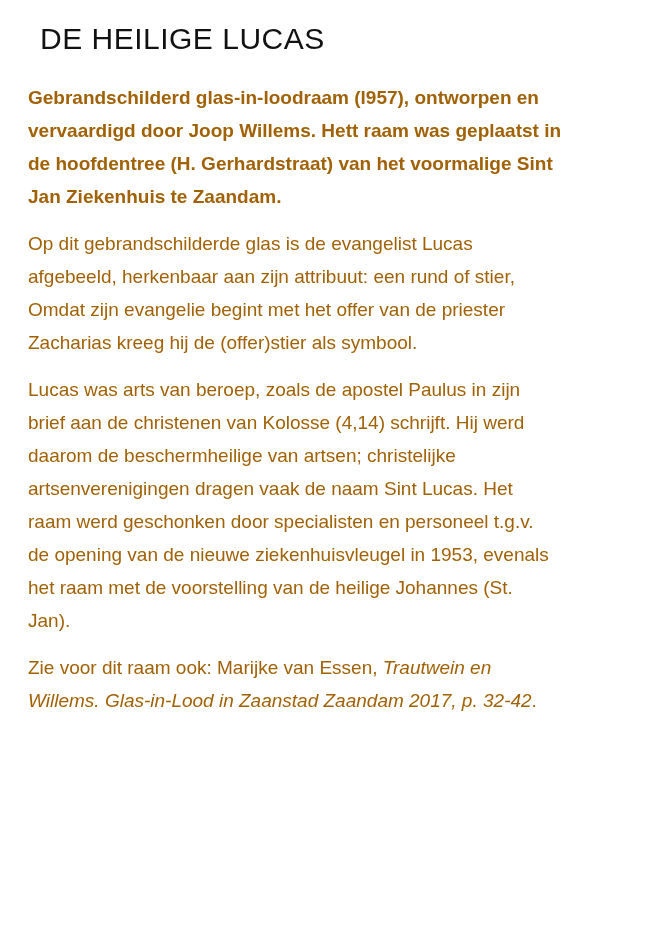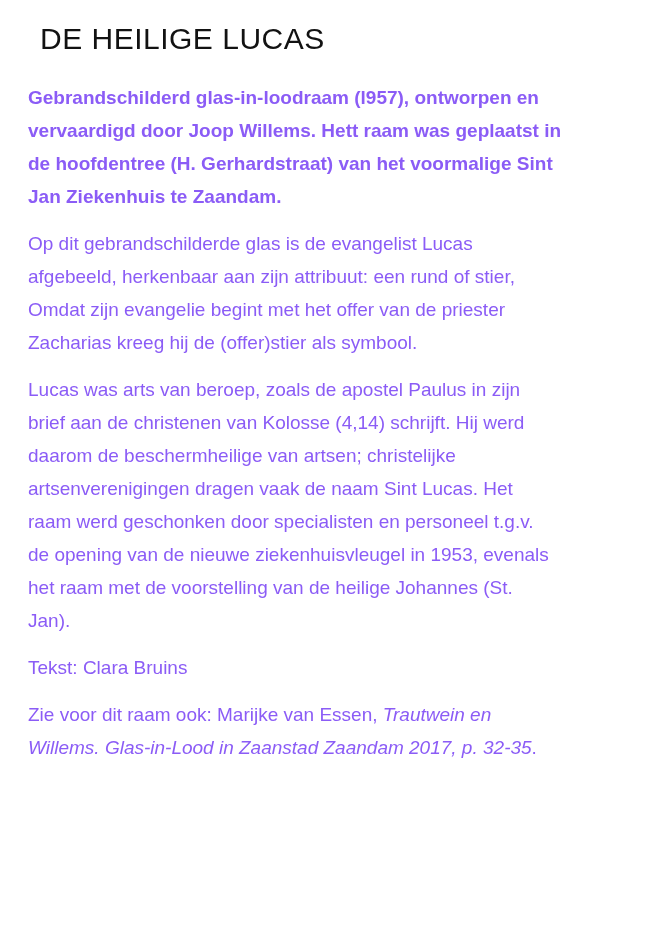--- a/index.html
+++ b/index.html
@@ -27,21 +27,21 @@
     line-height: 38px;
     margin: 0 0 23px 12px;
     letter-spacing: 0.5px;
     color: #121212;
   }
   .para {
     font-size: 19px;
     line-height: 33px;
     margin: 0 0 14px 0;
     white-space: pre-line;
-    color: #8b5cf6;
+    color: #a16207;
   }
   .para.bold {
     font-weight: 700;
   }
   .para em {
     font-style: italic;
   }
   .para:last-child {
     margin-bottom: 8px;
   }
@@ -61,16 +61,15 @@
 Omdat zijn evangelie begint met het offer van de priester
 Zacharias kreeg hij de (offer)stier als symbool.</p>
       <p class="para regular">Lucas was arts van beroep, zoals de apostel Paulus in zijn
 brief aan de christenen van Kolosse (4,14) schrijft. Hij werd
 daarom de beschermheilige van artsen; christelijke
 artsenverenigingen dragen vaak de naam Sint Lucas. Het
 raam werd geschonken door specialisten en personeel t.g.v.
 de opening van de nieuwe ziekenhuisvleugel in 1953, evenals
 het raam met de voorstelling van de heilige Johannes (St.
 Jan).</p>
-      <p class="para regular">Tekst: Clara Bruins</p>
-      <p class="para mixed"><span>Zie voor dit raam ook: Marijke van Essen, </span><em>Trautwein en</em><br><em>Willems. Glas-in-Lood in Zaanstad Zaandam 2017, p. 32-35</em><span>.</span></p>
+      <p class="para mixed"><span>Zie voor dit raam ook: Marijke van Essen, </span><em>Trautwein en</em><br><em>Willems. Glas-in-Lood in Zaanstad Zaandam 2017, p. 32-42</em><span>.</span></p>
     </div>
 </div>
 
 </body></html>

